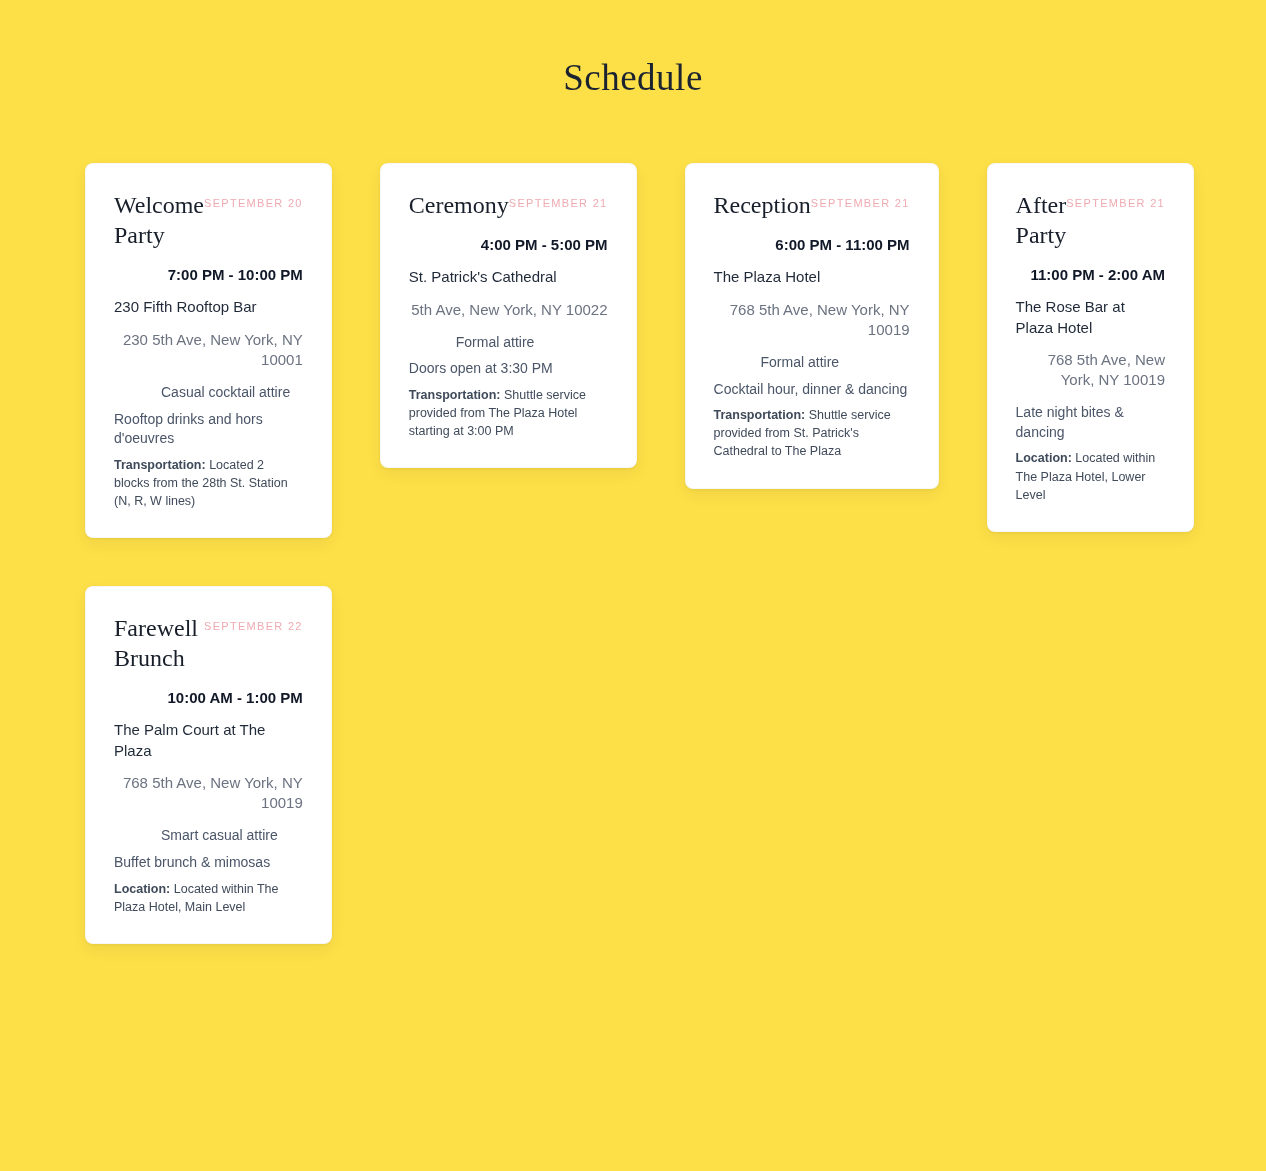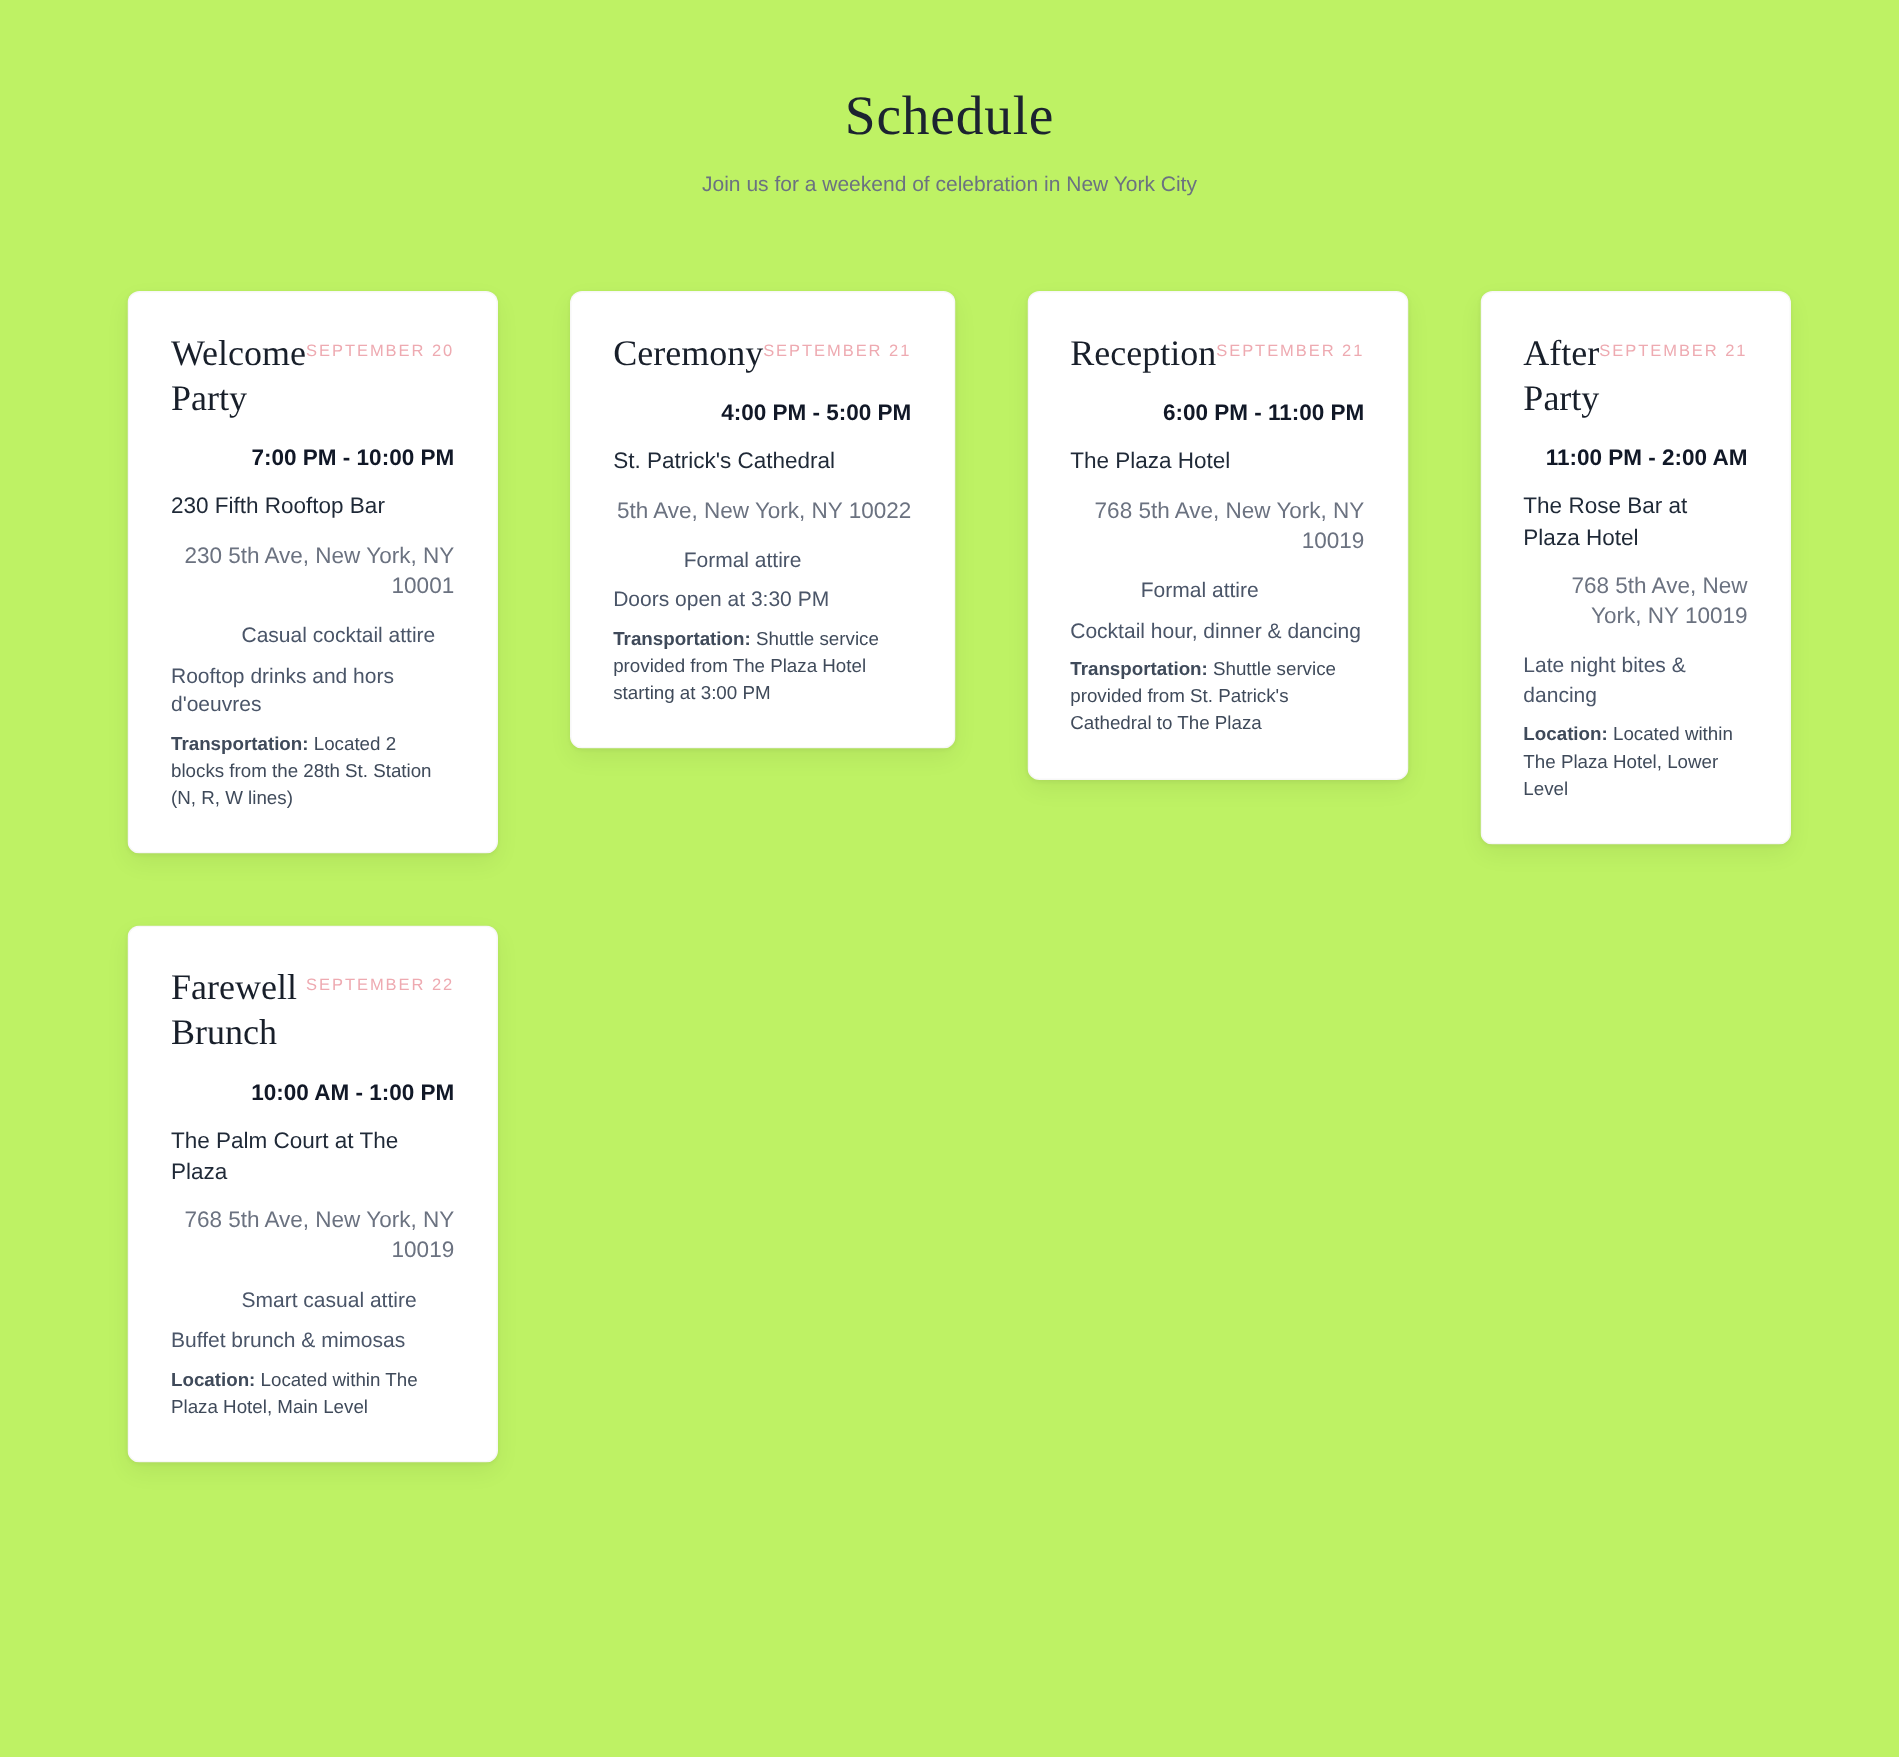--- a/index.html
+++ b/index.html
@@ -7,21 +7,21 @@
   html, body {
     background: #ffffff;
     font-family: "Liberation Sans", "DejaVu Sans", sans-serif;
     color: #1f2937;
   }
 
   .page {
     width: 1266px;
     min-height: 1171px;
     margin: 0 auto;
-    background: #bef264;
+    background: #fde047;
     padding-top: 56px;
   }
 
   
   .header {
     text-align: center;
   }
   .page-title {
     font-family: "Liberation Serif", "DejaVu Serif", serif;
     font-size: 37px;
@@ -129,21 +129,20 @@
     font-weight: 700;
   }
 </style>
 </head>
 <body>
 
 <div class="page">
 
   <div class="header">
     <h1 class="page-title">Schedule</h1>
-    <p class="page-subtitle">Join us for a weekend of celebration in New York City</p>
   </div>
 
   <div class="events-grid">
     <div class="event-card">
       <div class="event-card-header">
         <h2 class="event-title">Welcome Party</h2>
         <span class="event-date">SEPTEMBER 20</span>
       </div>
       <p class="event-time">7:00 PM - 10:00 PM</p>
       <p class="event-venue">230 Fifth Rooftop Bar</p>

